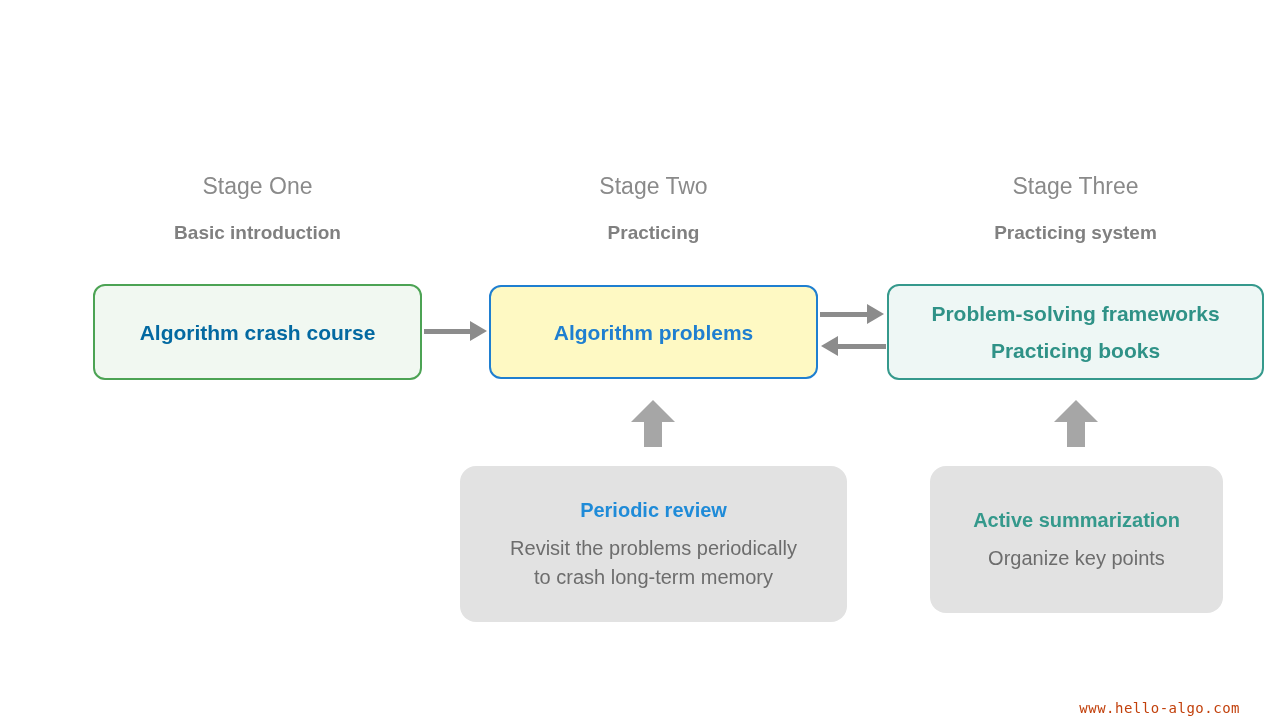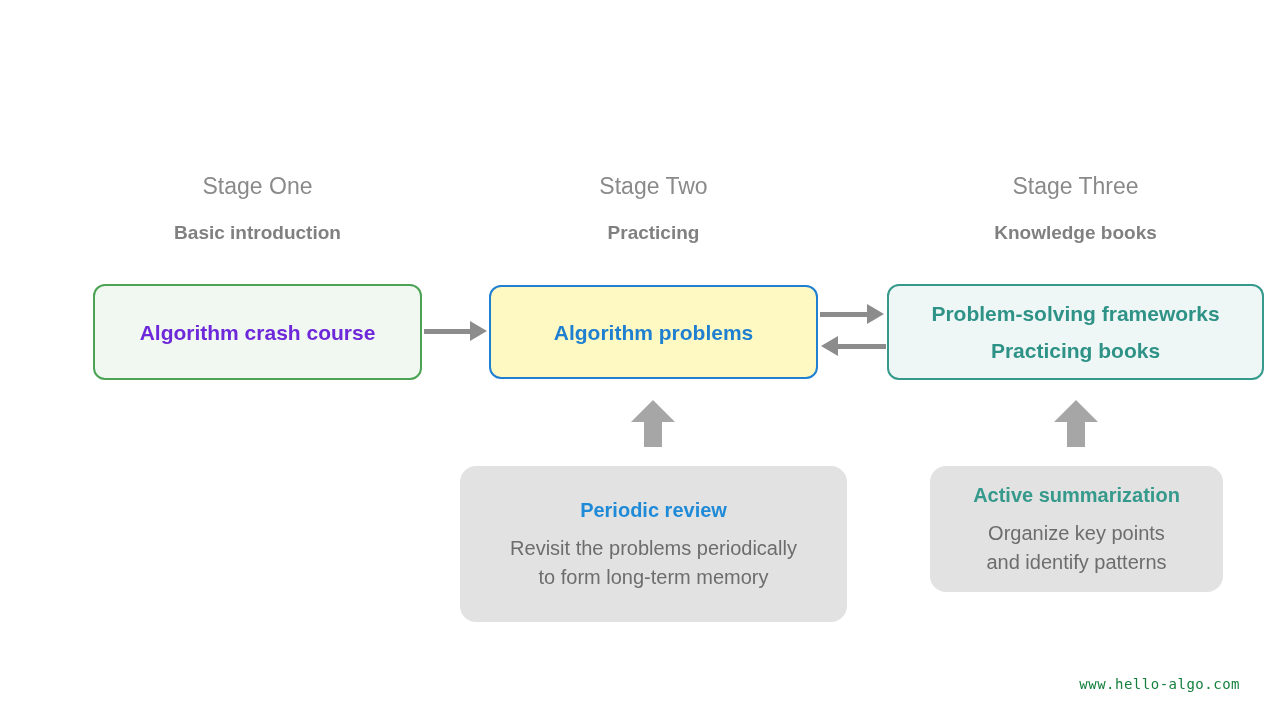--- a/index.html
+++ b/index.html
@@ -59,21 +59,21 @@
     font-weight: 700;
     line-height: 37px;
     white-space: nowrap;
   }
 
   #box-stage-one {
     left: 51px;  top: 284px;  width: 329px; height: 96px;
     background: #f1f8f1;
     border-color: #4ca354;
   }
-  #box-stage-one .line { color: #6d28d9; }
+  #box-stage-one .line { color: #0369a1; }
 
   #box-stage-two {
     left: 447px; top: 285px; width: 329px; height: 94px;
     background: #fef9c3;
     border-color: #1f7fd0;
   }
   #box-stage-two .line { color: #1f7fd0; }
 
   #box-stage-three {
     left: 845px; top: 284px; width: 377px; height: 96px;
@@ -108,21 +108,21 @@
     color: #6d6d6d;
     white-space: nowrap;
   }
 
   #note-periodic-review {
     left: 418px; top: 466px; width: 387px; height: 156px;
   }
   #note-periodic-review .note-title { color: #1f8bd8; }
 
   #note-active-summarization {
-    left: 888px; top: 466px; width: 293px; height: 126px;
+    left: 888px; top: 466px; width: 293px; height: 147px;
   }
   #note-active-summarization .note-title { color: #35998c; }
 
   
   .arrow-line {
     position: absolute;
     background: #8c8c8c;
     height: 5px;
   }
   .arrow-head {
@@ -166,41 +166,41 @@
     border-right: 22px solid transparent;
     border-bottom: 22px solid #a6a6a6;
   }
   #block-arrow-review { left: 589px; top: 400px; }
   #block-arrow-summary { left: 1012px; top: 400px; }
 
   
   #watermark {
     position: absolute;
     right: 40px;
-    bottom: 28px;
-    color: #15803d;
+    bottom: 4px;
+    color: #c2410c;
     font-family: "DejaVu Sans Mono", monospace;
     font-size: 14px;
     letter-spacing: 0.5px;
     white-space: nowrap;
   }
 </style>
 </head>
 <body>
 
 <div class="canvas">
 
   <div class="stage-title" style="left:51px; top:172px; width:329px;">Stage One</div>
   <div class="stage-sub" style="left:51px; top:221px; width:329px;">Basic introduction</div>
 
   <div class="stage-title" style="left:447px; top:172px; width:329px;">Stage Two</div>
   <div class="stage-sub" style="left:447px; top:221px; width:329px;">Practicing</div>
 
   <div class="stage-title" style="left:845px; top:172px; width:377px;">Stage Three</div>
-  <div class="stage-sub" style="left:845px; top:221px; width:377px;">Knowledge books</div>
+  <div class="stage-sub" style="left:845px; top:221px; width:377px;">Practicing system</div>
 
   <div class="stage-box" id="box-stage-one">
     <div class="line">Algorithm crash course</div>
   </div>
 
   <div class="stage-box" id="box-stage-two">
     <div class="line">Algorithm problems</div>
   </div>
 
   <div class="stage-box" id="box-stage-three">
@@ -229,24 +229,23 @@
   </div>
 
   <div class="block-arrow-up" id="block-arrow-summary">
     <div class="head"></div>
     <div class="shaft"></div>
   </div>
 
   <div class="note-box" id="note-periodic-review">
     <div class="note-title">Periodic review</div>
     <div class="note-body">Revisit the problems periodically</div>
-    <div class="note-body">to form long-term memory</div>
+    <div class="note-body">to crash long-term memory</div>
   </div>
 
   <div class="note-box" id="note-active-summarization">
     <div class="note-title">Active summarization</div>
     <div class="note-body">Organize key points</div>
-    <div class="note-body">and identify patterns</div>
   </div>
 
   <div id="watermark">www.hello-algo.com</div>
 
 </div>
 
 </body></html>

